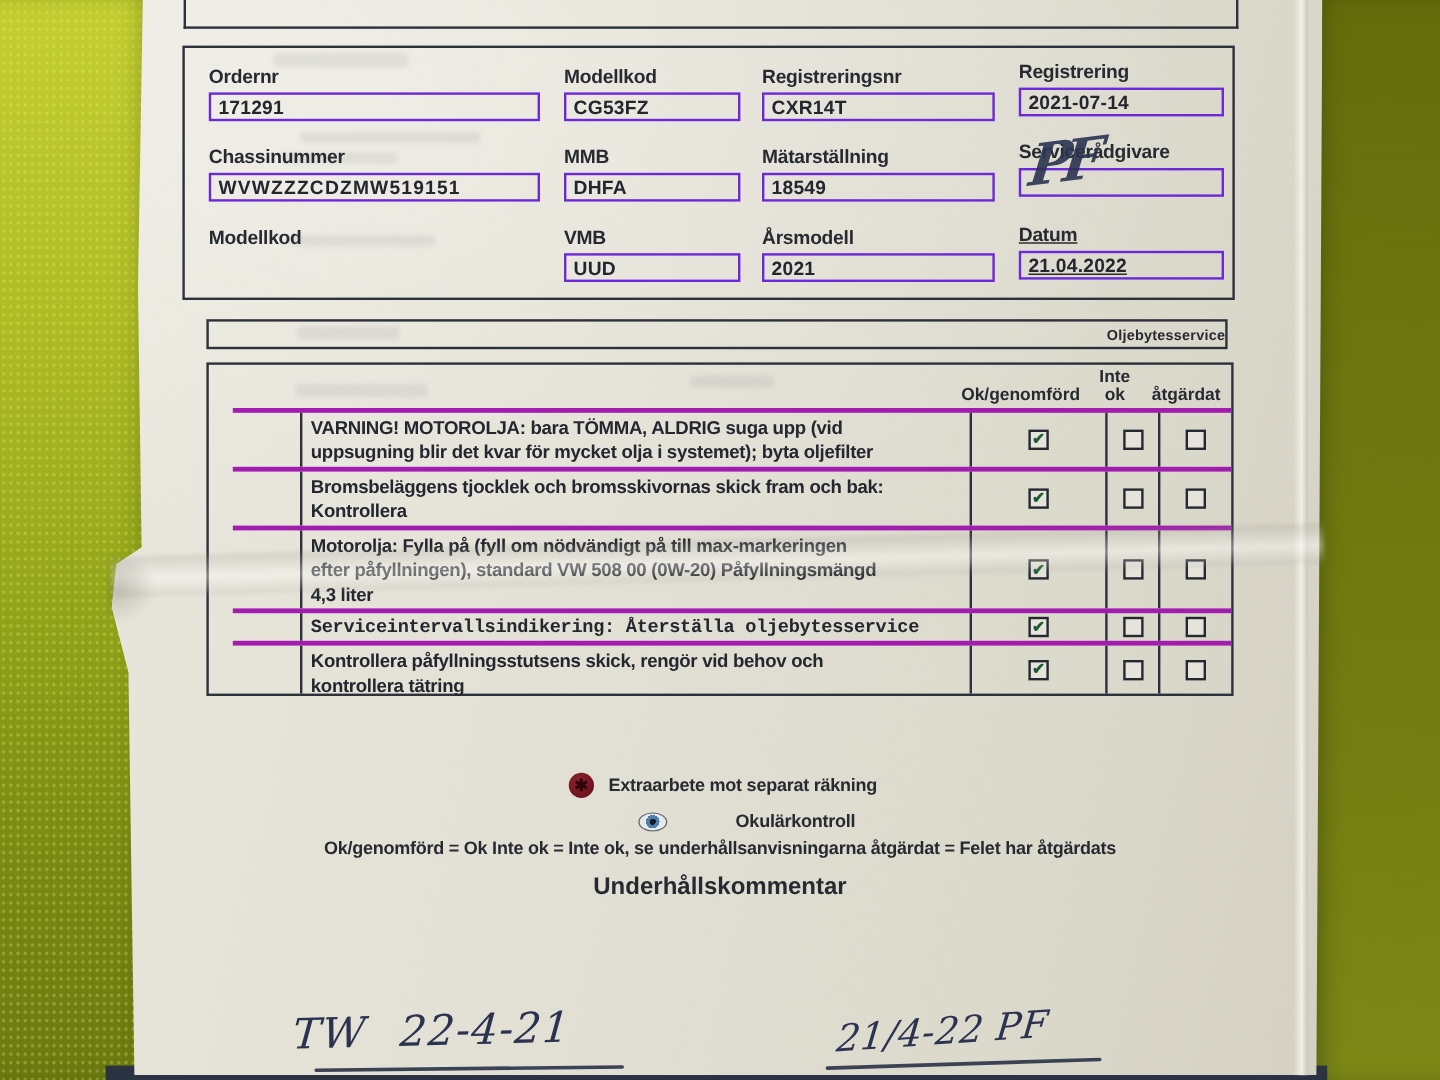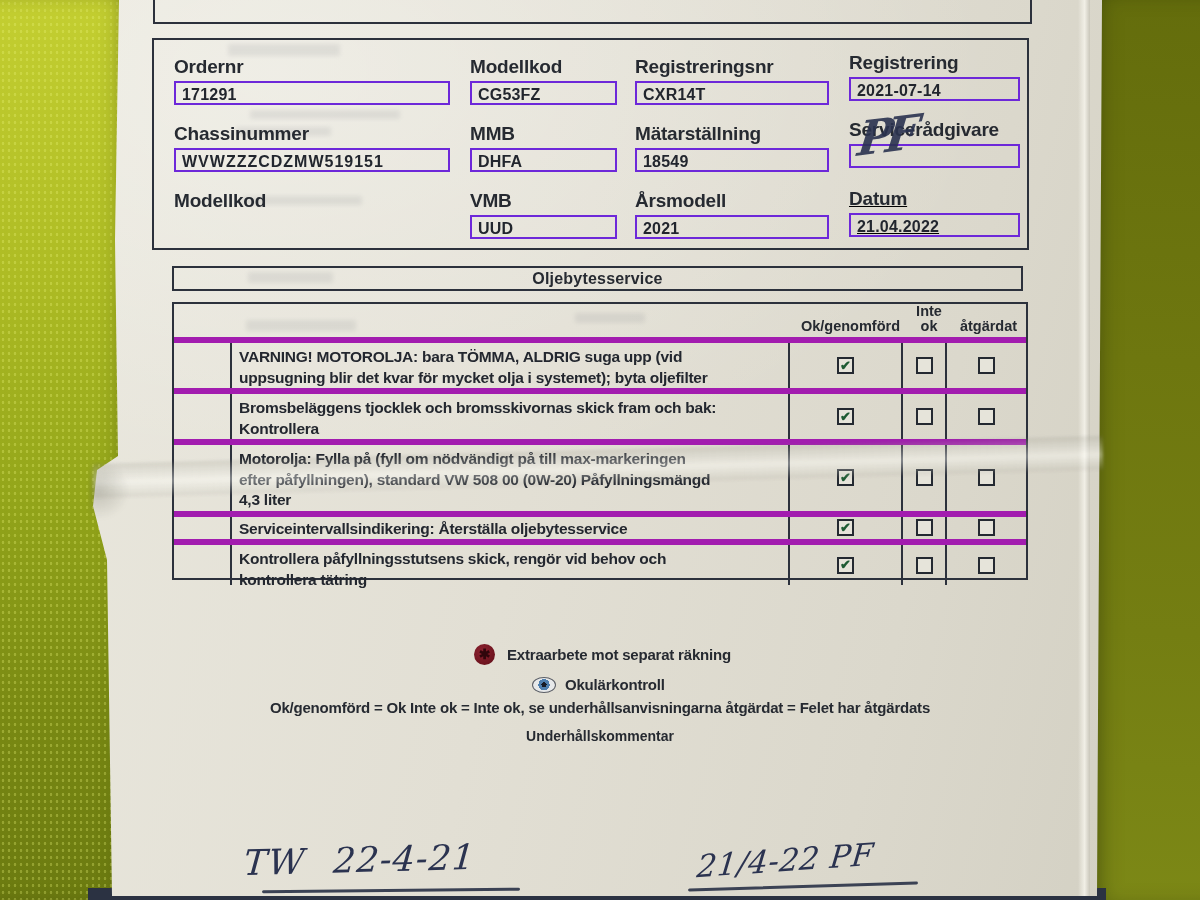--- a/index.html
+++ b/index.html
@@ -28,58 +28,58 @@
   .edge-light{position:absolute;left:1078px;top:0;width:12px;height:896px;z-index:3;
     background:linear-gradient(to right,rgba(255,255,255,0),#f1efe6 55%,#c9c6ba);}
 
   
   .ghost{position:absolute;background:#85888d;opacity:.15;filter:blur(2px);border-radius:2px;z-index:3;}
 
   .top-remnant{position:absolute;left:153px;top:-10px;width:875px;height:32px;border:2.5px solid #2c313c;border-top:none;z-index:4;}
 
   .header-box{position:absolute;left:152px;top:38px;width:873px;height:208px;border:2.5px solid #2c313c;z-index:4;}
   .field{position:absolute;}
-  .flabel{font-size:19px;font-weight:bold;color:#262a31;letter-spacing:-.2px;margin-bottom:3px;white-space:nowrap;}
+  .flabel{font-size:16px;font-weight:bold;color:#262a31;letter-spacing:-.2px;margin-bottom:3px;white-space:nowrap;}
   .fbox{border:2px solid #6d28d9;height:24px;font-size:16px;font-weight:bold;color:#22262e;
     padding:1px 0 0 6px;letter-spacing:.2px;white-space:nowrap;box-sizing:border-box;line-height:21px;}
 
   .section-bar{position:absolute;left:172px;top:266px;width:851px;height:25px;border:2.5px solid #2c313c;z-index:4;
-    display:flex;align-items:center;justify-content:center;font-size:16px;font-weight:bold;color:#262a31;letter-spacing:.2px;box-sizing:border-box;}
+    display:flex;align-items:center;justify-content:flex-end;font-size:12px;font-weight:bold;color:#262a31;letter-spacing:.2px;box-sizing:border-box;}
 
   
   .tbl{position:absolute;left:172px;top:302px;width:856px;height:278px;border:2.5px solid #2c313c;z-index:4;box-sizing:border-box;
     display:flex;flex-direction:column;}
   .thead{display:flex;height:41px;}
   .thead>div{display:flex;align-items:flex-end;justify-content:center;font-size:14.5px;font-weight:bold;color:#262a31;
     padding-bottom:3px;line-height:15px;text-align:center;}
-  .trow{display:flex;border-top:6px solid #a21caf;}
+  .trow{display:flex;border-top:4px solid #a21caf;margin-left:20px;}
   .c-stub{width:58px;border-right:2px solid #2c313c;box-sizing:border-box;}
   .c-desc{width:558px;border-right:2px solid #2c313c;box-sizing:border-box;
     padding:4px 8px 0 7px;font-size:15.5px;line-height:20.5px;font-weight:bold;color:#23272f;
     white-space:pre-line;letter-spacing:-.25px;}
   .c-ok{width:113px;border-right:2px solid #2c313c;box-sizing:border-box;display:flex;align-items:center;justify-content:center;}
   .c-inte{width:44px;border-right:2px solid #2c313c;box-sizing:border-box;display:flex;align-items:center;justify-content:center;}
   .c-atg{flex:1;display:flex;align-items:center;justify-content:center;}
   .h-stub{width:620px;}
   .h-ok{width:113px;}
   .h-inte{width:44px;}
   .h-atg{flex:1;}
   .cbx{width:17px;height:17px;border:2.5px solid #242931;background:#e6e4da;box-sizing:border-box;
     display:flex;align-items:center;justify-content:center;font-size:13px;font-weight:bold;color:#1e5b33;line-height:12px;}
 
   
   .legend-extra{position:absolute;left:474px;top:644px;display:flex;align-items:center;z-index:4;}
   .star-icon{width:21px;height:21px;border-radius:50%;background:radial-gradient(circle at 40% 35%,#8d2230,#6e141f 70%,#55101a);
     color:#30060c;font-size:14px;line-height:21px;text-align:center;font-weight:bold;margin-right:12px;}
   .legend-extra .txt,.legend-visual .txt{font-size:15px;font-weight:bold;color:#262a31;letter-spacing:-.2px;}
-  .legend-visual{position:absolute;left:532px;top:676px;display:flex;align-items:center;z-index:4;}
+  .legend-visual{position:absolute;left:532px;top:676px;display:flex;align-items:center;z-index:4;gap:48px;}
   .eye-icon{width:22px;height:14px;border-radius:50%;margin-right:9px;border:1px solid #5a5e66;
     background:radial-gradient(circle at 50% 48%,#161c26 0 2.6px,#4d7fae 2.6px 5.6px,#e7e9ea 5.6px);}
   .legend-key{position:absolute;left:150px;top:699px;width:900px;text-align:center;font-size:15px;font-weight:bold;color:#262a31;letter-spacing:-.2px;z-index:4;}
-  .legend-comment{position:absolute;left:150px;top:728px;width:900px;text-align:center;font-size:14px;font-weight:bold;color:#262a31;z-index:4;}
+  .legend-comment{position:absolute;left:150px;top:728px;width:900px;text-align:center;font-size:20px;font-weight:bold;color:#262a31;z-index:4;}
 
   
   .hand{font-family:"DejaVu Serif",serif;font-style:italic;color:#2b3350;z-index:5;position:absolute;white-space:nowrap;}
   .sig{left:858px;top:108px;font-size:47px;font-weight:bold;letter-spacing:-7px;transform:rotate(-7deg) skewX(-14deg);opacity:.9;}
   .note-left{left:244px;top:840px;font-size:35px;transform:rotate(-1.5deg) skewX(-6deg);word-spacing:16px;letter-spacing:1px;}
   .note-right{left:697px;top:842px;font-size:31px;transform:rotate(-4deg) skewX(-10deg);letter-spacing:.5px;}
   .uline{position:absolute;height:2.5px;background:#3b4254;z-index:5;border-radius:2px;}
   .uline-left{left:262px;top:889px;width:258px;transform:rotate(-.6deg);}
   .uline-right{left:688px;top:885px;width:230px;transform:rotate(-1.8deg);}
 
@@ -219,21 +219,21 @@
       <div class="c-inte">
           <span class="cbx"></span>
         </div>
       <div class="c-atg">
           <span class="cbx"></span>
         </div>
     </div>
 
     <div class="trow" style="height:26px;">
       <div class="c-stub"></div>
-      <div class="c-desc" style="padding-top:2px;">Serviceintervallsindikering: Återställa oljebytesservice</div>
+      <div class="c-desc" style="padding-top:2px;font-family:Liberation Mono, monospace;">Serviceintervallsindikering: Återställa oljebytesservice</div>
       <div class="c-ok">
           <span class="cbx checked">✔</span>
         </div>
       <div class="c-inte">
           <span class="cbx"></span>
         </div>
       <div class="c-atg">
           <span class="cbx"></span>
         </div>
     </div>

